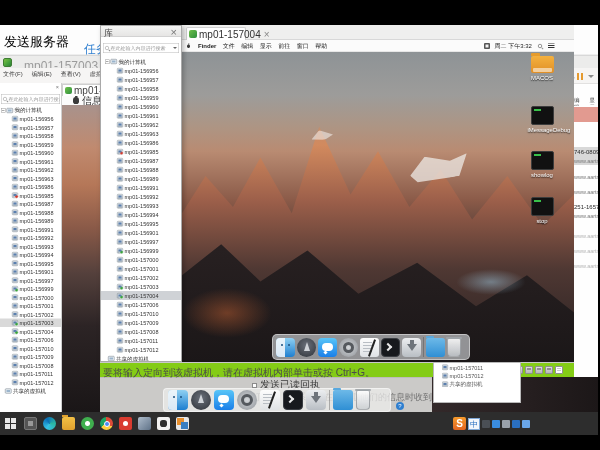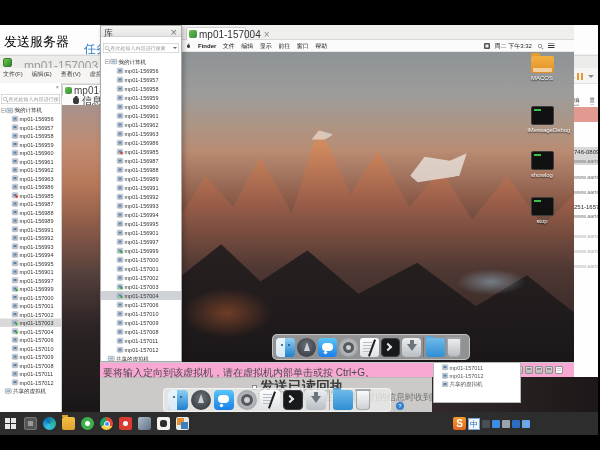--- a/index.html
+++ b/index.html
@@ -73,21 +73,21 @@
   .apple { width:6px; height:7px; background:#3a3a3a; border-radius:45% 45% 40% 40%; position:relative; flex:none; margin:0 3px 0 2px; }
   .apple::after { content:""; position:absolute; width:3px; height:2px; background:#3a3a3a; border-radius:50%; top:-2px; left:2px; transform:rotate(-25deg); }
   .gmenu-txt { font-size:10px; color:#333; white-space:nowrap; }
   .wallstrip { left:62px; top:105px; width:40px; height:307px;
     background:linear-gradient(180deg,#a8928c 0%,#c08a6f 14%,#b57758 26%,#8a5a48 40%,#54403c 55%,#2c2425 72%,#1a1617 100%); }
 
   
   .dlgpanel { left:100px; top:377px; width:332px; height:35px; background:#cbcac8; border-top:1px solid #bdbcba; }
   .dlg-check { left:152px; top:0; display:flex; align-items:center; gap:3px; }
   .cbx { width:5px; height:5px; border:1px solid #8a8a8a; background:#fdfdfd; flex:none; }
-  .dlg-check .lbl2 { font-size:14px; color:#3c3c3c; white-space:nowrap;font-weight:bold; }
+  .dlg-check .lbl2 { font-size:10px; color:#3c3c3c; white-space:nowrap; }
   .dlg-desc { left:152px; top:13px; width:340px; font-size:9px; color:#707070; white-space:nowrap; }
   .darkrocks { left:432px; top:377px; width:166px; height:35px; background:linear-gradient(90deg,#33292a,#1c1718); }
   .dock2wrap { left:163px; top:388px; width:228px; height:24px; background:rgba(236,236,235,.75); border-radius:4px; border:1px solid rgba(255,255,255,.5); display:flex; align-items:center; gap:3px; padding:0 4px; }
   .helpbadge { left:396px; top:402px; width:8px; height:8px; border-radius:50%; background:#2f7fd0; color:#fff; font-size:6px; line-height:8px; text-align:center; }
 
   
   .ftabbar { left:182px; top:25px; width:392px; height:15px; background:#efefee; border-bottom:1px solid #d8d8d8; }
   .ftab { left:186px; top:27px; width:60px; height:13px; background:#fff; border:1px solid #cfcfcf; border-bottom:none; border-radius:2px 2px 0 0; display:flex; align-items:center; }
   .ftab .tabico { width:8px; height:8px; border-radius:2px; background:linear-gradient(135deg,#6fc04a,#2e8f3e); margin:0 2px; flex:none; }
   .ftab .ttxt { font-size:10px; color:#333; white-space:nowrap; }
@@ -160,21 +160,21 @@
   
   .libpanel { left:100px; top:25px; width:82px; height:337px; background:#fff; border:1px solid #a9a9a9; box-shadow:2px 2px 5px rgba(0,0,0,.25); overflow:hidden; }
   .lib-header { height:11px; background:linear-gradient(#f4f4f3,#e6e5e4); border-bottom:1px solid #d2d2d2; position:relative; }
   .lib-title { position:absolute; left:3px; top:1px; font-size:9px; color:#444; }
   .lib-tree { padding-top:2px; }
   .lib-tree .vmrow { height:18px; padding-left:32px; }
   .lib-tree .vmrow.root { padding-left:8px; } .lib-tree .vmrow.sharedrow { padding-left:14px; }
   .lib-tree .vmrow.selected { background:#cfd2d6; }
 
   
-  .statusbar { left:100px; top:362px; width:474px; height:15px; background:#f9a8d4; border-top:1px solid #c9c9c9; }
+  .statusbar { left:100px; top:362px; width:474px; height:15px; background:#84cc16; border-top:1px solid #c9c9c9; }
   .status-txt { left:3px; top:3px; font-size:10px; color:#4a4a4a; white-space:nowrap; }
   .devicons { left:405px; top:3px; display:flex; gap:2px; align-items:center; }
   .dev { width:8px; height:8px; border:1px solid #8f8f8f; background:linear-gradient(#dcdcdc,#b8b8b8); border-radius:1px; position:relative; }
   .dev::after { content:""; position:absolute; left:1px; top:1px; width:4px; height:2px; background:#8f8f8f; }
   .dev.white { background:#fdfdfd; } .dev.white::after { background:#c9c9c9; width:4px; height:1px; box-shadow:0 2px 0 #c9c9c9; }
 
   
   .minipanel { left:433px; top:362px; width:88px; height:41px; background:#fff; border:1px solid #b9b9b9; overflow:hidden; }
   .minipanel .vmrow { height:17px; padding-left:16px; }
   .minipanel .vmrow .lbl { color:#555; }

